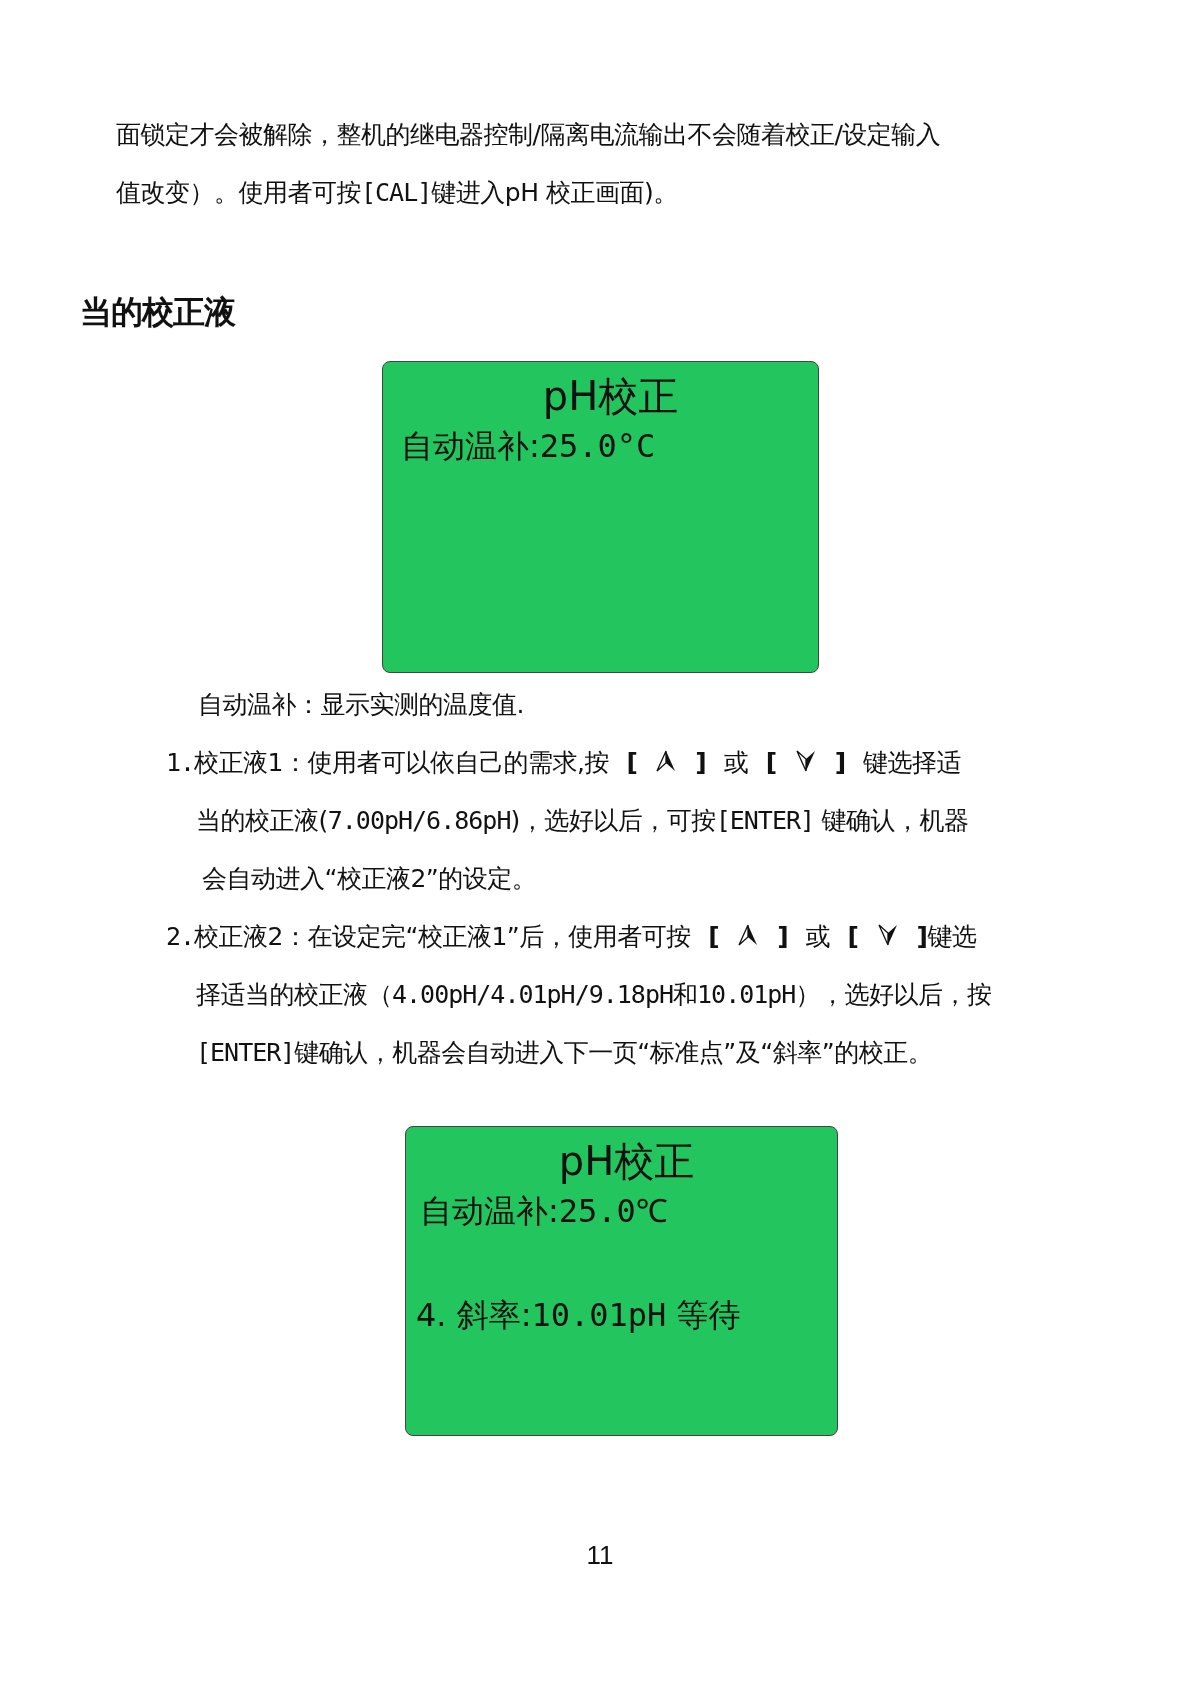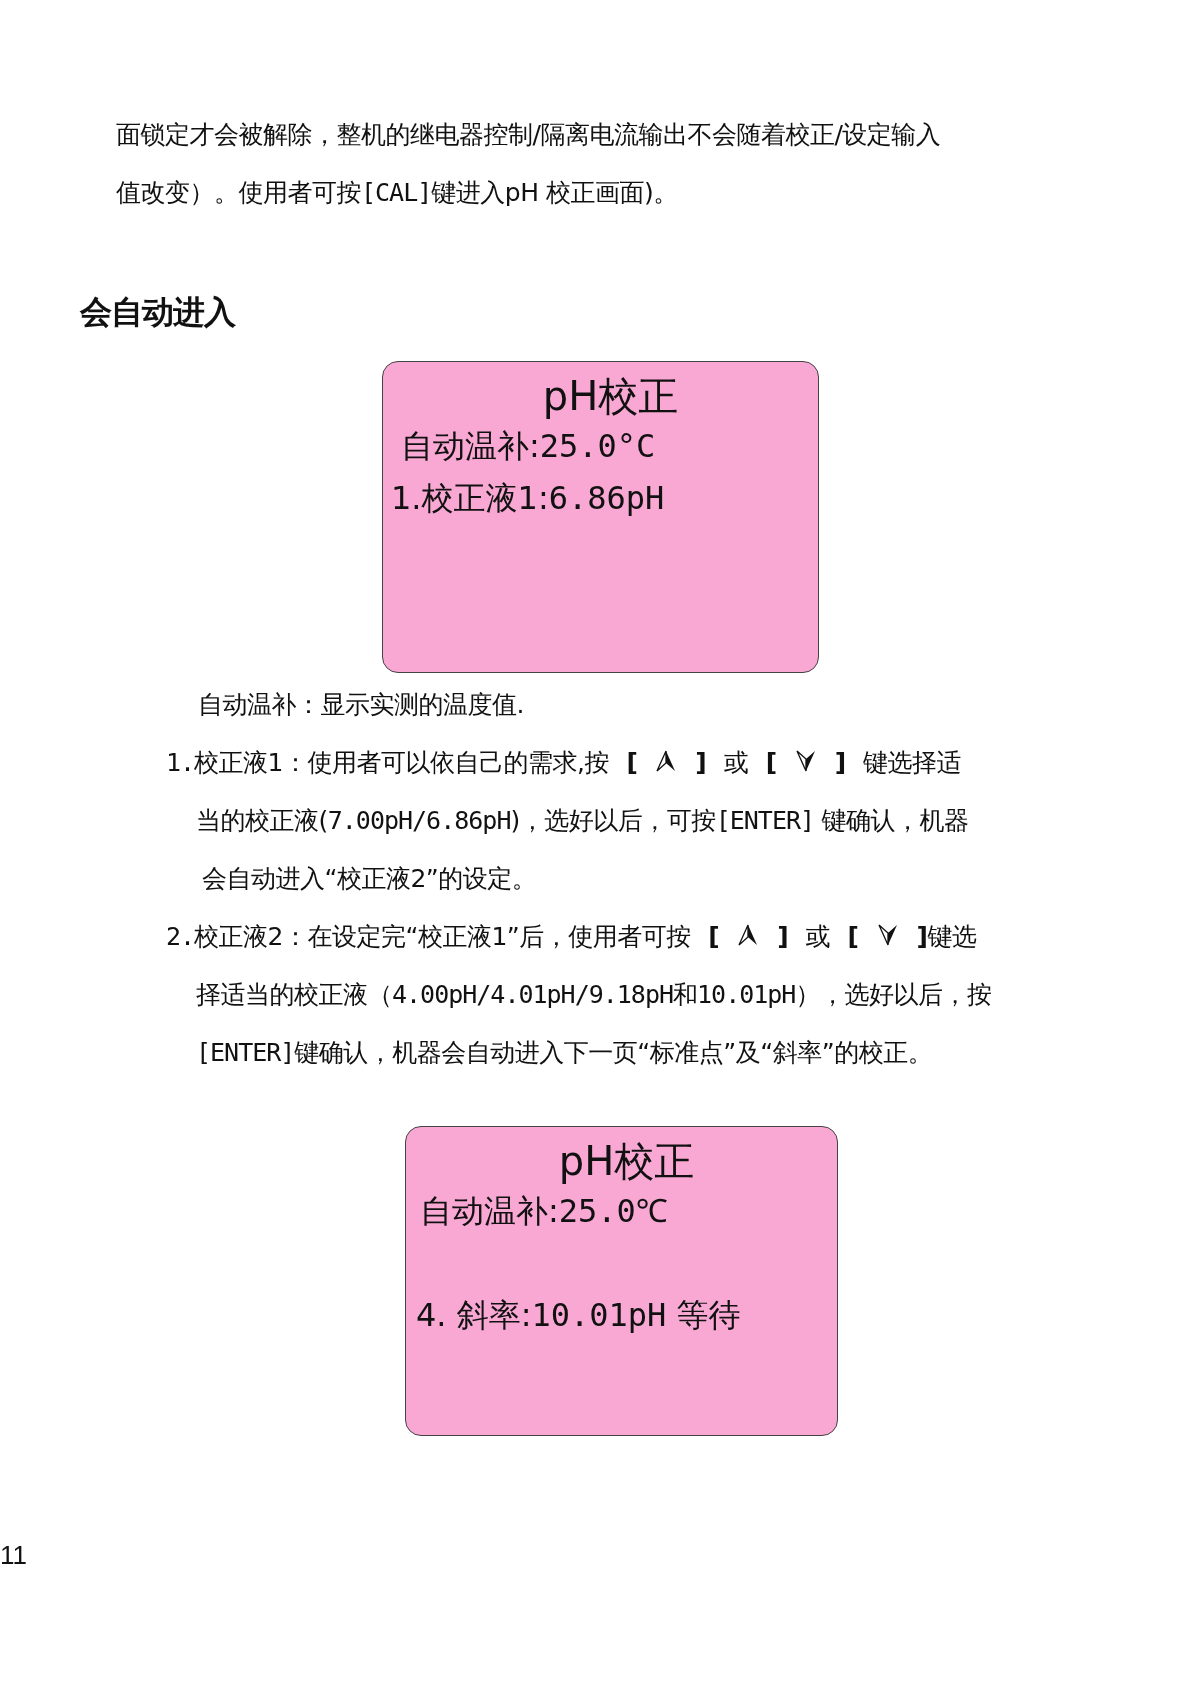--- a/index.html
+++ b/index.html
@@ -33,22 +33,22 @@
       top: 292px;
       font-size: 32px;
       line-height: 40px;
       font-weight: bold;
       white-space: nowrap;
       letter-spacing: -1px;
     }
     .screen {
       position: absolute;
       border: 1.5px solid #444444;
-      border-radius: 16px;
-      background: #f9a8d4;
+      border-radius: 8px;
+      background: #22c55e;
       box-sizing: border-box;
     }
     .screen-line {
       position: absolute;
       font-size: 32px;
       line-height: 48px;
       white-space: nowrap;
       color: #111111;
     }
     .screen-line .mono {
@@ -73,44 +73,42 @@
       width: 22px;
       height: 24px;
       vertical-align: -2px;
       margin: 0 8px;
     }
     .page-number {
       position: absolute;
       left: 0;
       right: 0;
       top: 1538px;
+      text-align: center;
       font-size: 26px;
       line-height: 34px;
       font-family: "Liberation Sans", sans-serif;
     }
   </style>
 </head>
 <body>
 
 <div class="line" style="left:80px; top:117px;">
   <span>面锁定才会被解除，整机的继电器控制/隔离电流输出不会随着校正/设定输入</span>
 </div>
 <div class="line" style="left:80px; top:175px;">
   <span>值改变）。使用者可按</span><span class="mono">[CAL]</span><span>键进入pH 校正画面)。</span>
 </div>
 
-<div class="heading">会自动进入</div>
+<div class="heading">当的校正液</div>
 
 <div class="screen" style="left:382px; top:361px; width:437px; height:312px;">
   <div class="screen-title" style="top:10px; left:20px;">pH校正</div>
   <div class="screen-line" style="left:18px; top:60px;">
     <span>自动温补:</span><span class="mono">25.0°C</span>
-  </div>
-  <div class="screen-line" style="left:8px; top:112px;">
-    <span>1.校正液1:</span><span class="mono">6.86pH</span>
   </div>
 </div>
 
 <div class="line" style="left:162px; top:687px;">
   <span>自动温补：显示实测的温度值.</span>
 </div>
 
 <div class="line" style="left:130px; top:745px;">
   <span class="mono">1.</span><span>校正液1：使用者可以依自己的需求,按</span>
   <span class="key-bracket">[</span><svg class="arrow-icon" viewBox="0 0 22 24">

